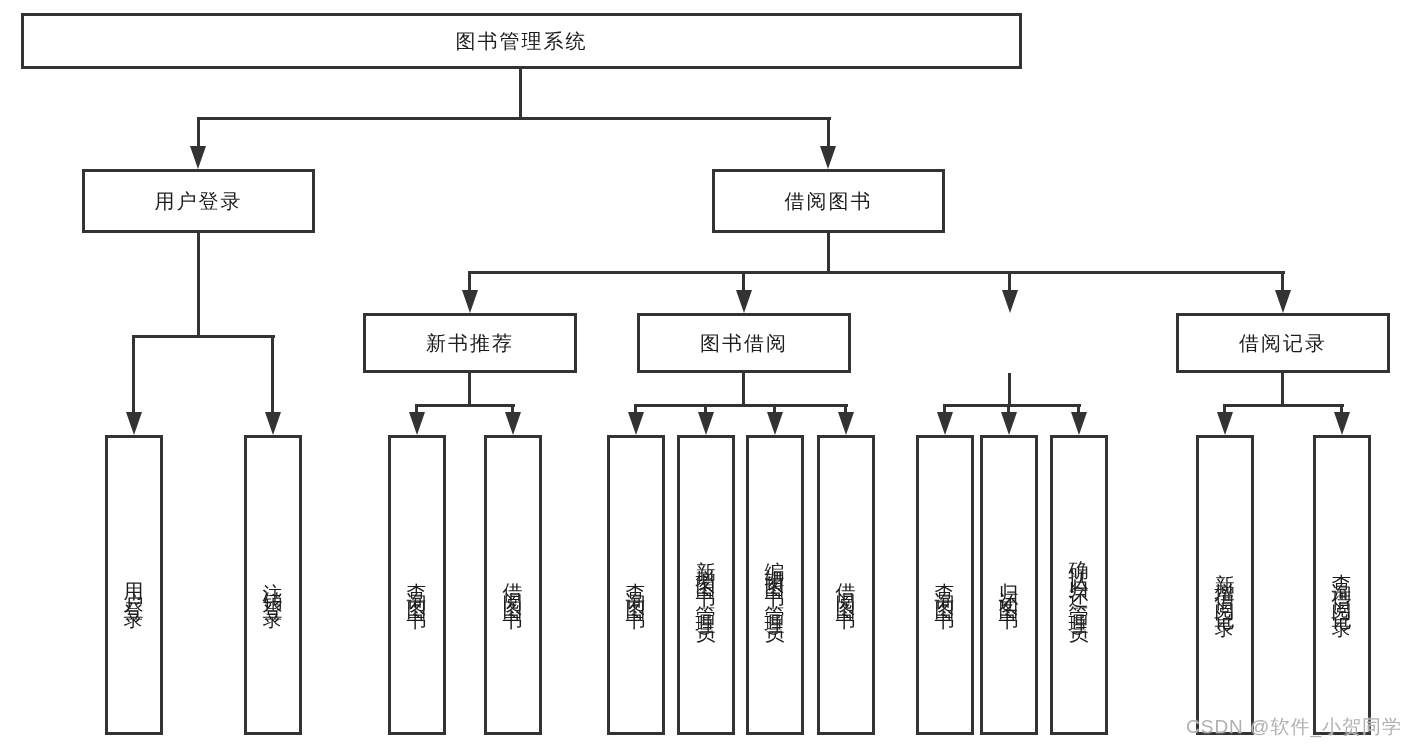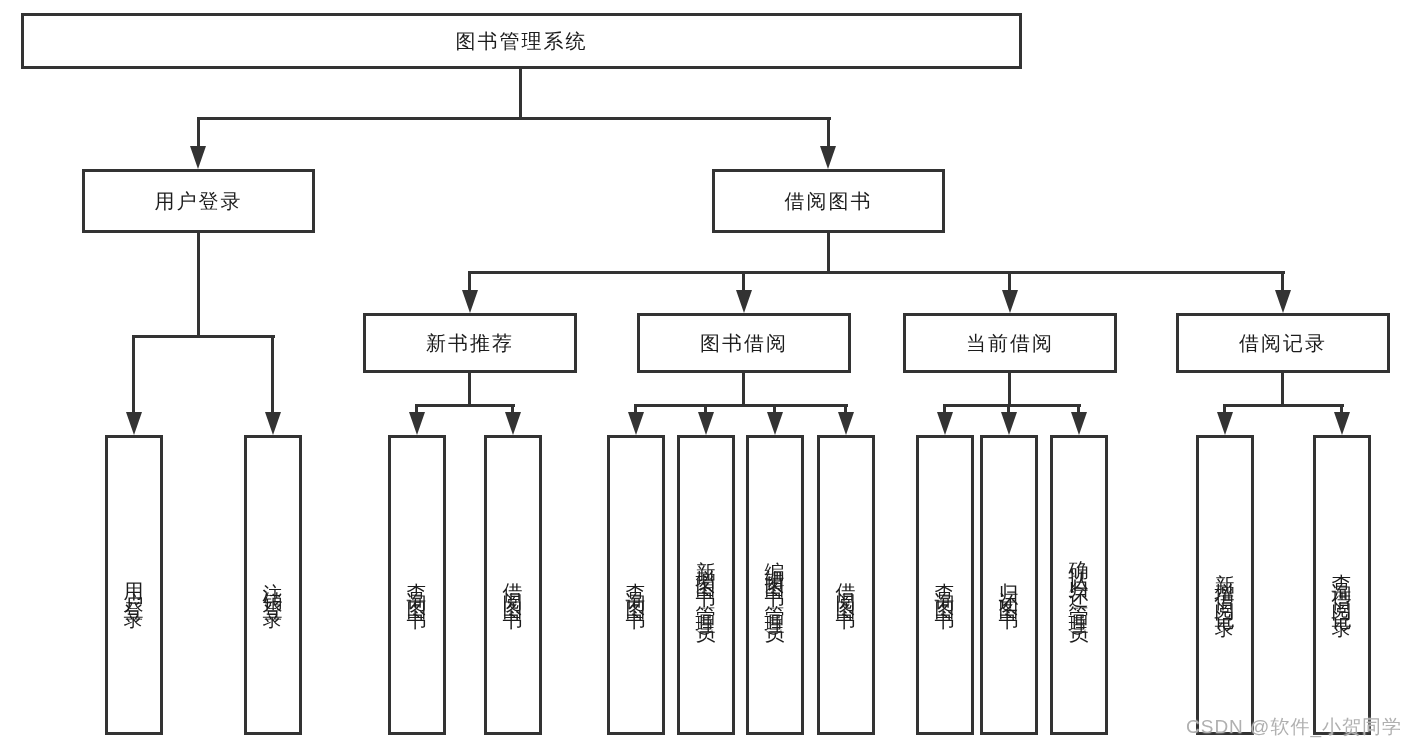--- a/index.html
+++ b/index.html
@@ -56,23 +56,20 @@
   </div>
   <div class="box hbox" style="left:712px; top:169px; width:233px; height:64px;">
     <span>借阅图书</span>
   </div>
 
   <div class="box hbox" style="left:637px; top:313px; width:214px; height:60px;">
     <span>图书借阅</span>
   </div>
   <div class="box hbox" style="left:363px; top:313px; width:214px; height:60px;">
     <span>新书推荐</span>
-  </div>
-  <div class="box hbox" style="left:903px; top:313px; width:214px; height:60px;">
-    <span>当前借阅</span>
   </div>
   <div class="box hbox" style="left:1176px; top:313px; width:214px; height:60px;">
     <span>借阅记录</span>
   </div>
 
   <div class="box leaf" style="left:105px;">
     <span class="vtext">用户登录</span>
   </div>
   <div class="box leaf" style="left:244px;">
     <span class="vtext">注销登录</span>

